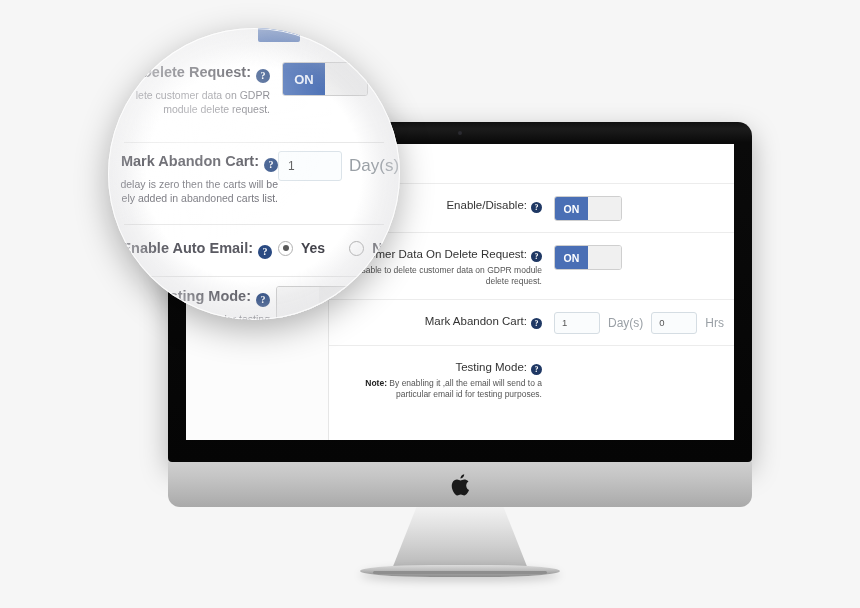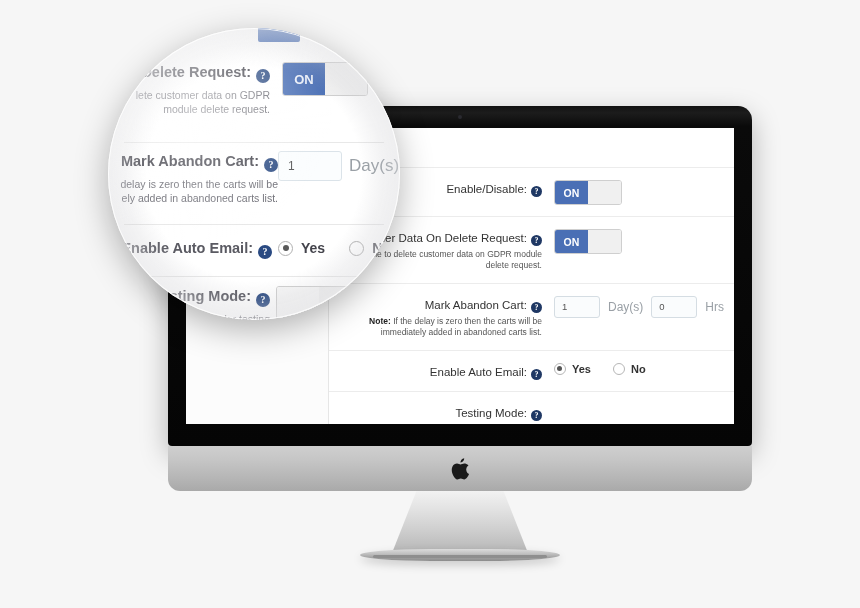--- a/index.html
+++ b/index.html
@@ -5,21 +5,21 @@
   html,body{margin:0;padding:0;}
   body{
     width:860px;height:608px;
     background:#f6f6f6;
     font-family:"Liberation Sans", sans-serif;
     overflow:hidden;
     position:relative;
   }
 
   
-  #imac{position:absolute;left:168px;top:106px;width:584px;height:385px;text-decoration:underline;}
+  #imac{position:absolute;left:168px;top:122px;width:584px;height:385px;text-decoration:underline;}
   .imac-body{
     position:absolute;left:0;top:0;width:584px;height:340px;
     background:linear-gradient(180deg,#111 0%,#1c1c1c 2%,#0a0a0a 6%,#050505 100%);
     border-radius:14px 14px 4px 4px;
     box-shadow:0 10px 28px rgba(0,0,0,.28);
   }
   .imac-camera{
     position:absolute;left:50%;top:9px;margin-left:-2px;
     width:4px;height:4px;border-radius:50%;
     background:#2a2a30;
@@ -260,44 +260,29 @@
               <div class="toggle on">
                 <div class="half a">ON</div>
                 <div class="half b"></div>
               </div>
             </div>
           </div>
 
           <div class="row">
             <div class="row-label">
               <span class="lbl">Mark Abandon Cart:</span><span class="qmark">?</span>
-              <div class="note"><b>Note:</b><span> If the delay is zero then the carts will be immediately added in abandoned carts list.</span></div>
             </div>
             <div class="row-ctl">
               <input class="num-input" value="1" style="">
               <span class="unit">Day(s)</span>
               <input class="num-input" value="0" style="">
               <span class="unit">Hrs</span>
             </div>
           </div>
 
-          <div class="row">
-            <div class="row-label">
-              <span class="lbl">Enable Auto Email:</span><span class="qmark">?</span>
-            </div>
-            <div class="row-ctl">
-              <div class="radio-wrap">
-                <span class="radio sel"></span>
-                <span>Yes</span>
-                <span class="radio-gap"></span>
-                <span class="radio"></span>
-                <span>No</span>
-              </div>
-            </div>
-          </div>
 
           <div class="row">
             <div class="row-label">
               <span class="lbl">Testing Mode:</span><span class="qmark">?</span>
               <div class="note"><b>Note:</b><span> By enabling it ,all the email will send to a particular email id for testing purposes.</span></div>
             </div>
           </div>
 
         </div>
       </div>

